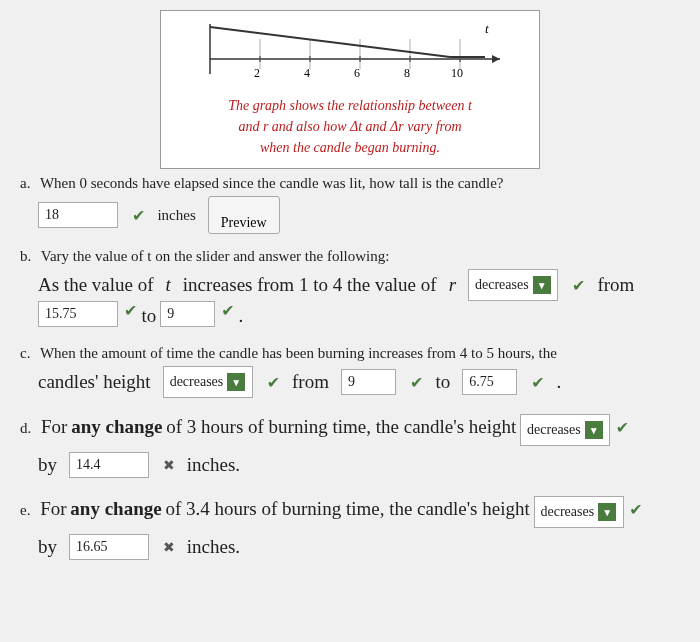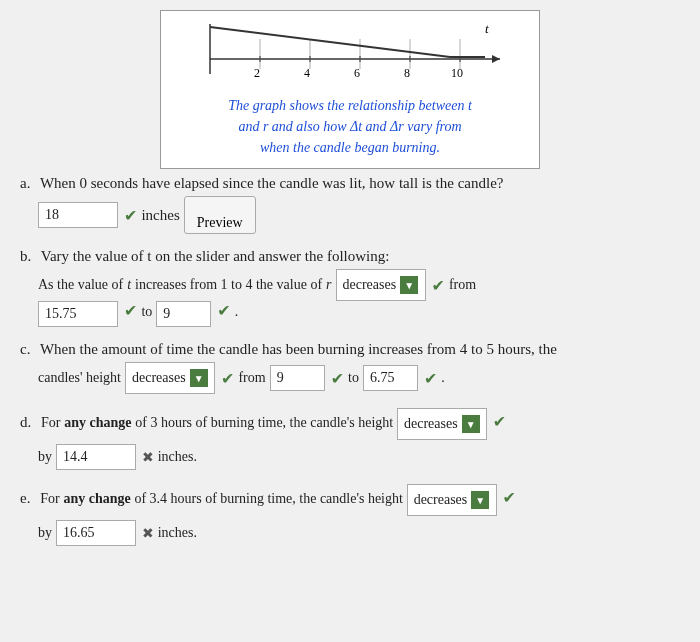--- a/index.html
+++ b/index.html
@@ -35,42 +35,42 @@
       width: 320px;
       height: 70px;
     }
 
     .graph-caption {
       font-style: italic;
       font-size: 14px;
       text-align: center;
       margin-top: 6px;
       line-height: 1.5;
-      color: #1d4ed8;
+      color: #b91c1c;
     }
 
     
     .question-block {
       margin-bottom: 14px;
     }
 
     .question-label {
       font-size: 15px;
       margin-bottom: 4px;
     }
 
     .question-label .letter {
       margin-right: 6px;
     }
 
     .answer-row {
       display: flex;
       align-items: center;
       flex-wrap: wrap;
-      gap: 4px;
+      gap: 12px;
       margin-top: 4px;
       margin-left: 18px;
     }
 
     .input-box {
       border: 1px solid #aaa;
       background: #fff;
       padding: 2px 6px;
       font-size: 14px;
       font-family: Georgia, serif;
@@ -147,21 +147,21 @@
 
     .row-line {
       display: flex;
       align-items: flex-start;
       flex-wrap: wrap;
       gap: 4px;
       margin-left: 18px;
     }
 
     .q-text {
-      font-size: 14px;
+      font-size: 19px;
       line-height: 1.6;
       font-family: Liberation Serif, serif;
     }
 
     .bold { font-weight: bold; margin-top: 20px; }
   </style>
 </head>
 <body>
 
 <div class="graph-container">

